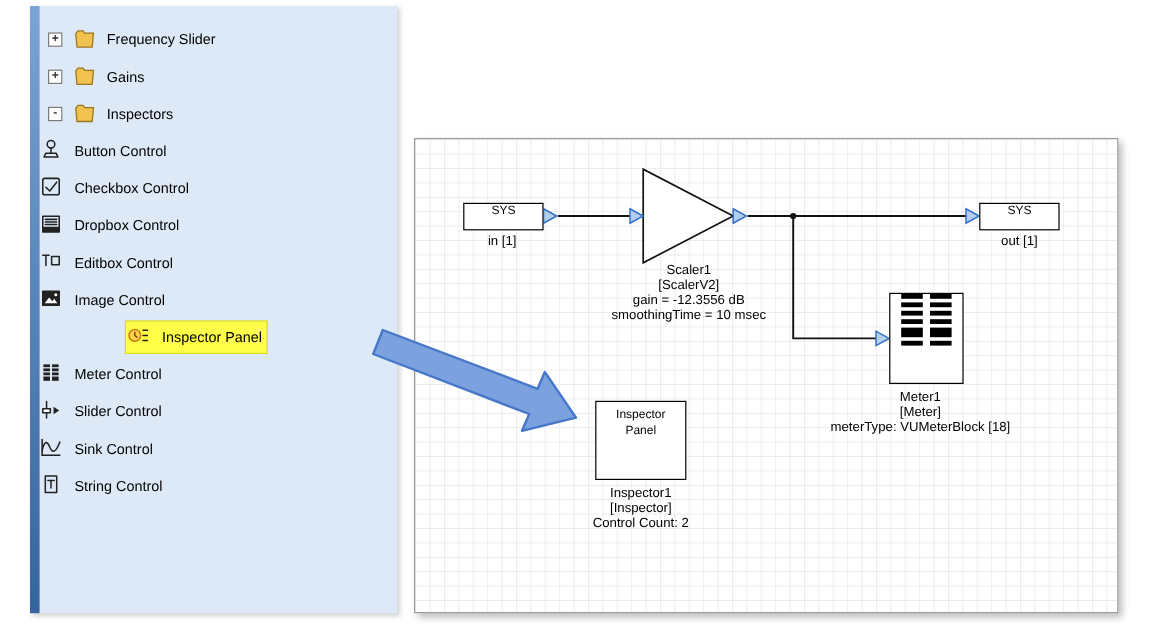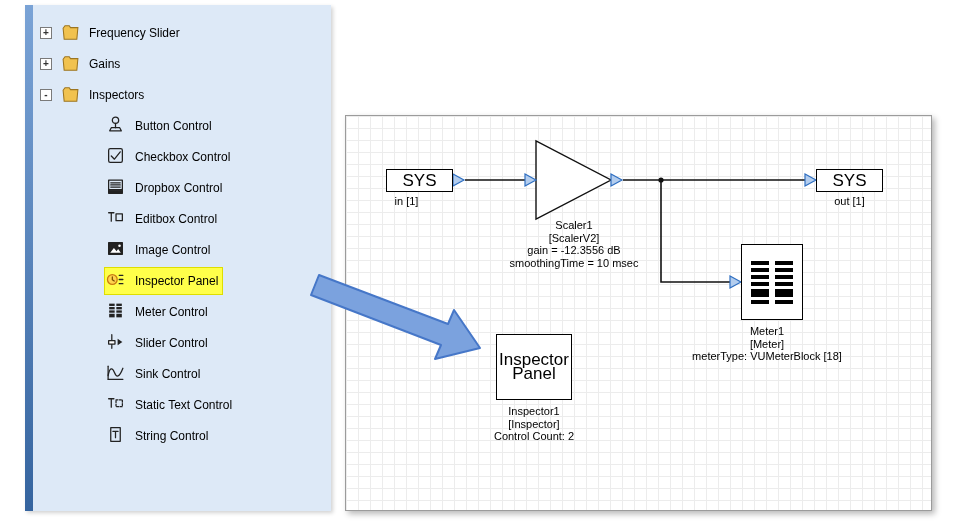--- a/index.html
+++ b/index.html
@@ -5,41 +5,41 @@
   *{margin:0;padding:0;box-sizing:border-box}
   html,body{width:975px;height:525px;background:#fff;font-family:"Liberation Sans",sans-serif}
   .app{position:relative;width:975px;height:525px;overflow:hidden;background:#fff}
 
   
   .palette{position:absolute;left:25px;top:5px;width:306px;height:506px;background:#dde9f7;box-shadow:2px 2px 4px rgba(0,0,0,.18)}
   .accent{position:absolute;left:0;top:0;width:8px;height:100%;background:linear-gradient(180deg,#7aa3d6,#35649f)}
   .tree{position:absolute;left:8px;top:12px;right:0;bottom:0}
   .row{height:31px;display:flex;align-items:center;font-size:12px;color:#000;white-space:nowrap}
   .row.folder{padding-left:7px;gap:9px}
-  .row.ctrl{padding-left:73px;gap:10px}
+  .row.ctrl{gap:10px}
   .row.ctrl.hl-row{padding-left:72px}
   .expand{width:12px;height:12px;border:1px solid #7a7a7a;background:#fff;font-size:10px;line-height:10px;text-align:center;color:#333;flex:0 0 12px;font-weight:700}
   .hl{display:inline-flex;align-items:center;gap:10px;background:#ffff4a;outline:1px solid #dede00;padding:2px 4px 2px 1px}
   .ic{stroke:#222;fill:none;stroke-width:1.2;stroke-linecap:round;stroke-linejoin:round}
   .fold{display:block}
 
   
   .canvas{position:absolute;left:345px;top:115px;width:587px;height:396px;background:#fff;border:1px solid #9b9b9b;
     box-shadow:3px 3px 6px rgba(0,0,0,.28);
     background-image:linear-gradient(#ececec 1px,transparent 1px),linear-gradient(90deg,#ececec 1px,transparent 1px);
     background-size:12px 12px}
   .wires{position:absolute;left:0;top:0}
-  .blk{position:absolute;border:1.4px solid #000;background:#fff;display:flex;align-items:center;justify-content:center;font-size:17px;color:#000;text-align:center}
+  .blk{position:absolute;border:1.4px solid #000;background:#fff;display:flex;align-items:flex-start;justify-content:center;font-size:10px;color:#000;text-align:center}
   .sys-in{left:40px;top:53px;width:67px;height:23px}
   .sys-out{left:470px;top:53px;width:67px;height:23px}
   .meter-blk{left:395px;top:128px;width:62px;height:76px}
   .insp-blk{left:150px;top:218px;width:76px;height:66px;line-height:14px;padding:4px}
   .cap{position:absolute;font-size:11px;line-height:12.5px;text-align:center;color:#000;white-space:nowrap}
   .cap div{white-space:nowrap}
-  .cap-sys-in{left:27px;top:79px;width:67px}
+  .cap-sys-in{left:39px;top:79px;width:67px}
   .cap-sys-out{left:470px;top:79px;width:67px}
   .cap-scaler{left:140px;top:103px;width:176px}
   .cap-meter{left:336px;top:209px;width:170px}
   .cap-insp{left:103px;top:289px;width:170px}
   .mcols{display:flex;gap:6px}
   .mcol{display:flex;flex-direction:column;gap:3px}
   .mcol b{display:block;width:18px;height:4px;background:#000}
   .mcol b.thick{height:8px}
 
   
@@ -166,27 +166,20 @@
 
       <div class="row ctrl">
         <span><svg class="ic" width="19" height="19" viewBox="0 0 18 18">
               <path d="M2 3 v12.5"></path>
               <path d="M2 12 C3.5 4, 6 4, 8 9 C10 14, 12.5 14, 16 5"></path>
               <path d="M2 15.5 h14"></path>
             </svg></span>
         <span>Sink Control</span>
       </div>
 
-      <div class="row ctrl">
-        <span><svg class="ic" width="19" height="19" viewBox="0 0 18 18">
-              <path d="M2.5 4.5 h5 M5 4.5 v8"></path>
-              <rect x="9.5" y="5.5" width="6" height="6.5" stroke-dasharray="1.8 1.4"></rect>
-            </svg></span>
-        <span>Static Text Control</span>
-      </div>
 
       <div class="row ctrl">
         <span><svg class="ic" width="19" height="19" viewBox="0 0 18 18">
               <rect x="4.5" y="2.5" width="9" height="13"></rect>
               <path d="M6.5 6 h5 M9 6 v6"></path>
             </svg></span>
         <span>String Control</span>
       </div>
 
     </div>

